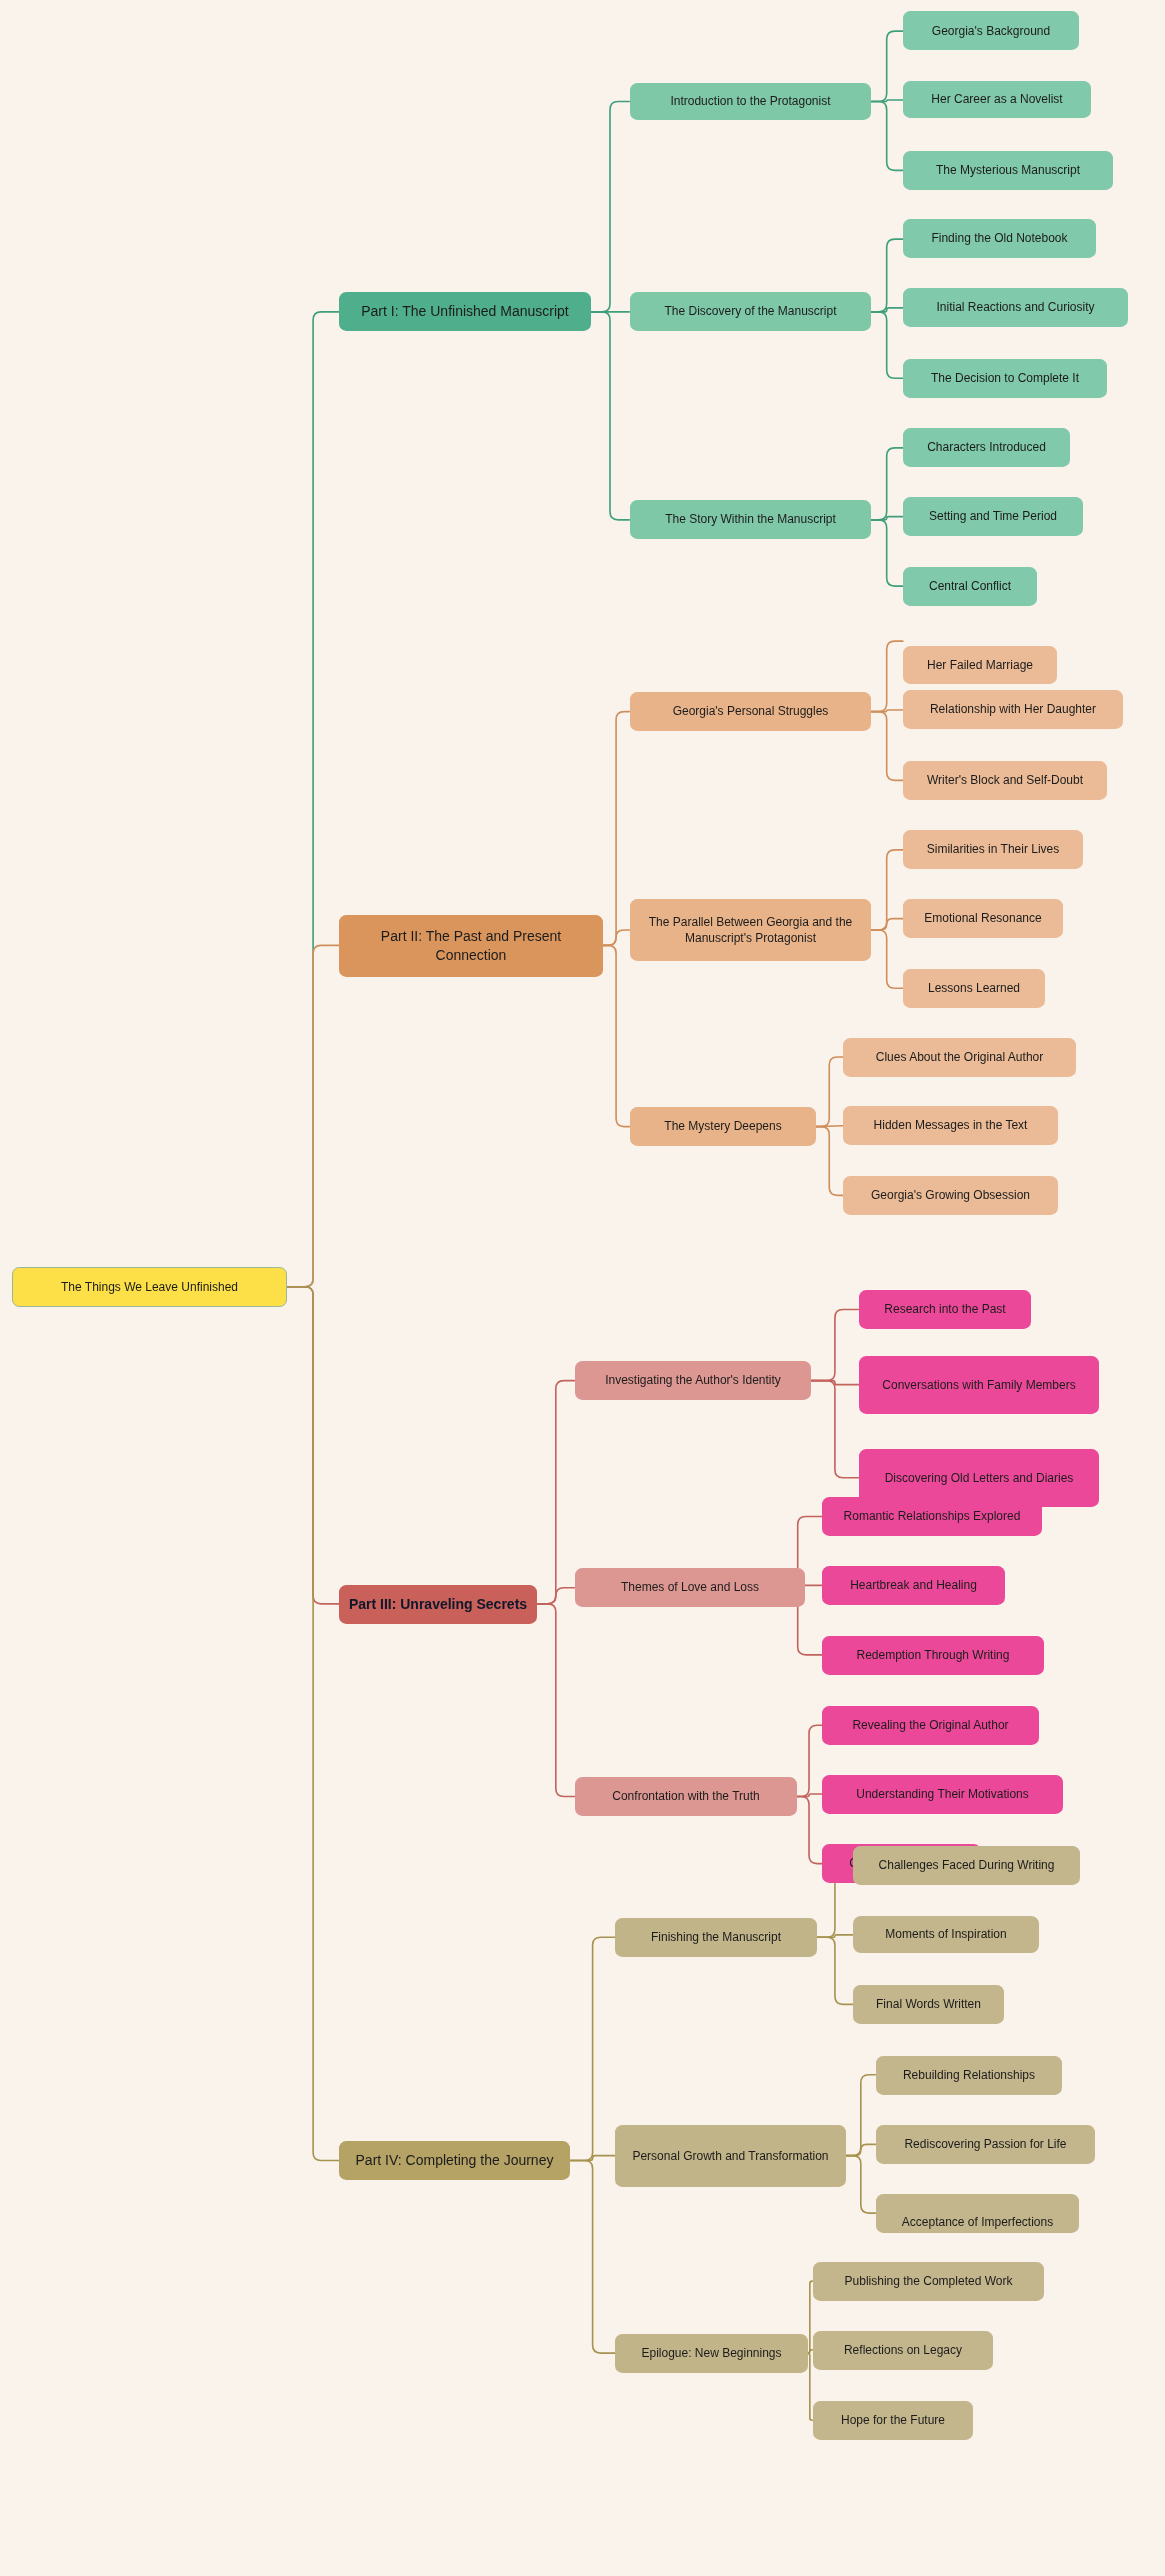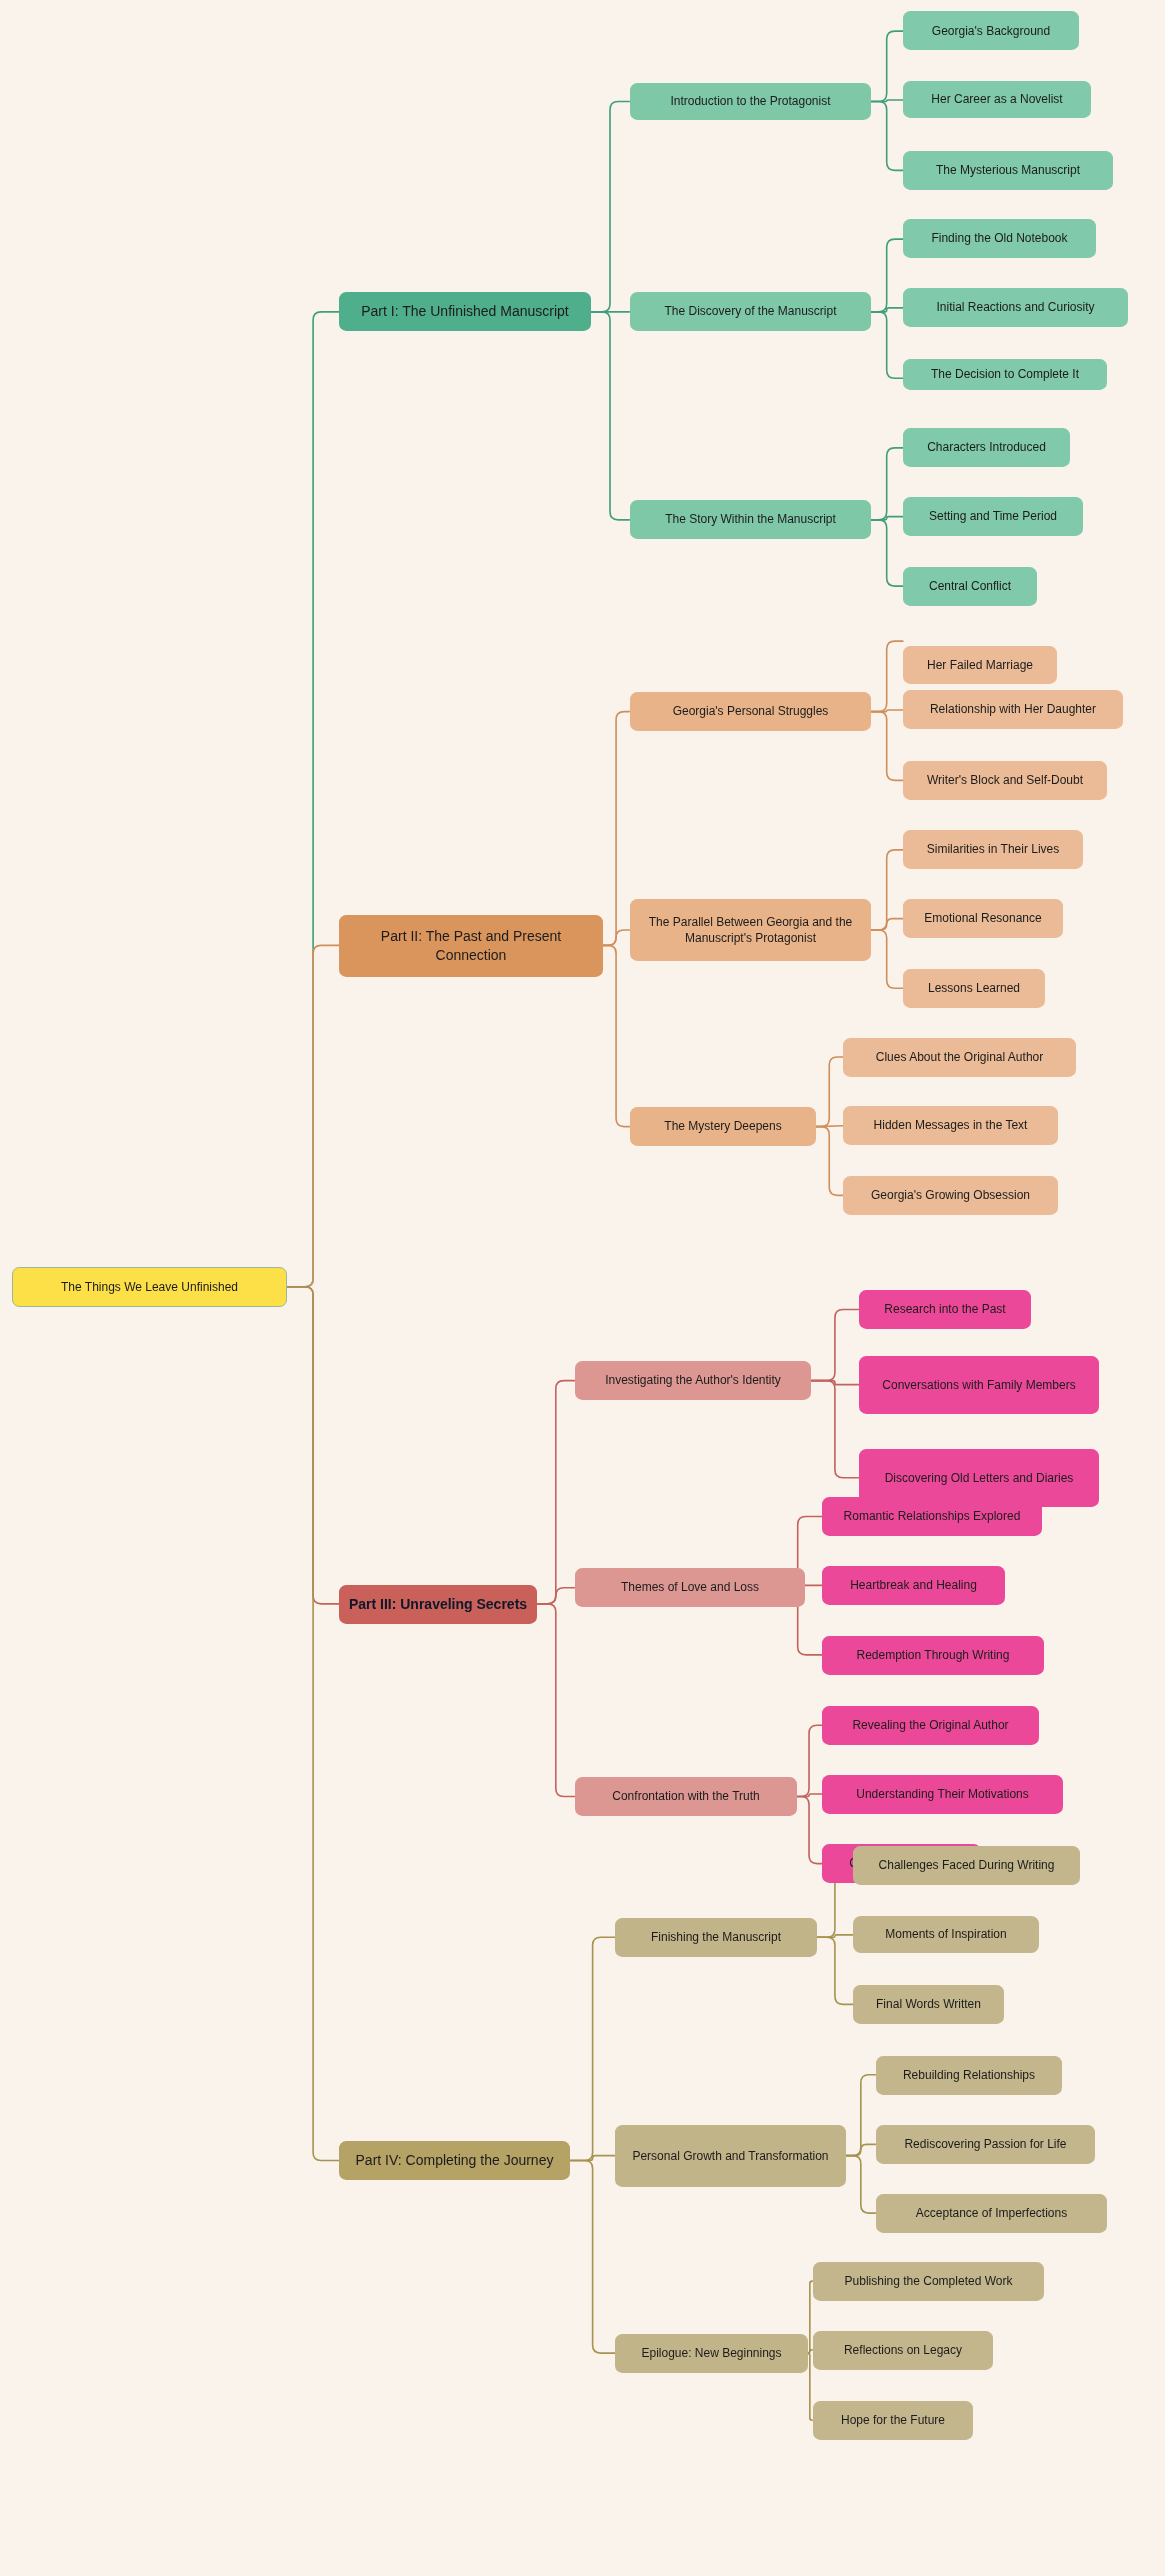--- a/index.html
+++ b/index.html
@@ -96,21 +96,21 @@
     </svg>
 <div class="node root" style="left: 12px; top: 1267px; width: 275px; height: 40px;"><span>The Things We Leave Unfinished</span></div>
     <div class="node node l1 g1" style="left: 339px; top: 292px; width: 252px; height: 39px;"><span>Part I: The Unfinished Manuscript</span></div>
     <div class="node node g2" style="left: 630px; top: 83px; width: 241px; height: 37px;"><span>Introduction to the Protagonist</span></div>
     <div class="node node g3" style="left: 903px; top: 11.3px; width: 176px; height: 39px;"><span>Georgia's Background</span></div>
     <div class="node node g3" style="left: 903px; top: 81px; width: 188px; height: 37px;"><span>Her Career as a Novelist</span></div>
     <div class="node node g3" style="left: 903px; top: 151px; width: 210px; height: 39px;"><span>The Mysterious Manuscript</span></div>
     <div class="node node g2" style="left: 630px; top: 292px; width: 241px; height: 39px;"><span>The Discovery of the Manuscript</span></div>
     <div class="node node g3" style="left: 903px; top: 219px; width: 193px; height: 39px;"><span>Finding the Old Notebook</span></div>
     <div class="node node g3" style="left: 903px; top: 288px; width: 225px; height: 39px;"><span>Initial Reactions and Curiosity</span></div>
-    <div class="node node g3" style="left: 903px; top: 359px; width: 204px; height: 31px;"><span>The Decision to Complete It</span></div>
+    <div class="node node g3" style="left: 903px; top: 359px; width: 204px; height: 39px;"><span>The Decision to Complete It</span></div>
     <div class="node node g2" style="left: 630px; top: 500px; width: 241px; height: 39px;"><span>The Story Within the Manuscript</span></div>
     <div class="node node g3" style="left: 903px; top: 428px; width: 167px; height: 39px;"><span>Characters Introduced</span></div>
     <div class="node node g3" style="left: 903px; top: 497px; width: 180px; height: 39px;"><span>Setting and Time Period</span></div>
     <div class="node node g3" style="left: 903px; top: 567px; width: 134px; height: 39px;"><span>Central Conflict</span></div>
     <div class="node node l1 o1" style="left: 339px; top: 915px; width: 264px; height: 62px;"><span>Part II: The Past and Present Connection</span></div>
     <div class="node node o2" style="left: 630px; top: 692px; width: 241px; height: 39px;"><span>Georgia's Personal Struggles</span></div>
     <div class="node node o3" style="left: 903px; top: 622px; width: 154px; height: 38px; margin-top: 24px;"><span>Her Failed Marriage</span></div>
     <div class="node node o3" style="left: 903px; top: 690px; width: 220px; height: 39px;"><span>Relationship with Her Daughter</span></div>
     <div class="node node o3" style="left: 903px; top: 761px; width: 204px; height: 39px;"><span>Writer's Block and Self-Doubt</span></div>
     <div class="node node o2" style="left: 630px; top: 899px; width: 241px; height: 62px;"><span>The Parallel Between Georgia and the Manuscript's Protagonist</span></div>
@@ -135,19 +135,19 @@
     <div class="node node r3" style="left: 822px; top: 1775px; width: 241px; height: 39px;"><span>Understanding Their Motivations</span></div>
     <div class="node node r3" style="left: 822px; top: 1844px; width: 159px; height: 39px;"><span>Closure for Georgia</span></div>
     <div class="node node l1 k1" style="left: 339px; top: 2141px; width: 231px; height: 39px;"><span>Part IV: Completing the Journey</span></div>
     <div class="node node k2" style="left: 615px; top: 1918px; width: 202px; height: 39px;"><span>Finishing the Manuscript</span></div>
     <div class="node node k3" style="left: 853px; top: 1846px; width: 227px; height: 39px;"><span>Challenges Faced During Writing</span></div>
     <div class="node node k3" style="left: 853px; top: 1916px; width: 186px; height: 37px; border-radius: 8px;"><span>Moments of Inspiration</span></div>
     <div class="node node k3" style="left: 853px; top: 1985px; width: 151px; height: 39px;"><span>Final Words Written</span></div>
     <div class="node node k2" style="left: 615px; top: 2125px; width: 231px; height: 62px;"><span>Personal Growth and Transformation</span></div>
     <div class="node node k3" style="left: 876px; top: 2056px; width: 186px; height: 39px;"><span>Rebuilding Relationships</span></div>
     <div class="node node k3" style="left: 876px; top: 2125px; width: 219px; height: 39px;"><span>Rediscovering Passion for Life</span></div>
-    <div class="node node k3" style="left: 876px; top: 2194px; width: 231px; height: 39px;"><span>Acceptance of Imperfections</span></div>
+    <div class="node node k3" style="left: 876px; top: 2194px; width: 203px; height: 39px; align-items: flex-end;"><span>Acceptance of Imperfections</span></div>
     <div class="node node k2" style="left: 615px; top: 2334px; width: 193px; height: 39px;"><span>Epilogue: New Beginnings</span></div>
     <div class="node node k3" style="left: 813px; top: 2262px; width: 231px; height: 39px;"><span>Publishing the Completed Work</span></div>
     <div class="node node k3" style="left: 813px; top: 2331px; width: 180px; height: 39px;"><span>Reflections on Legacy</span></div>
     <div class="node node k3" style="left: 813px; top: 2401px; width: 160px; height: 39px;"><span>Hope for the Future</span></div>
   </div>
 
 
 </body></html>

